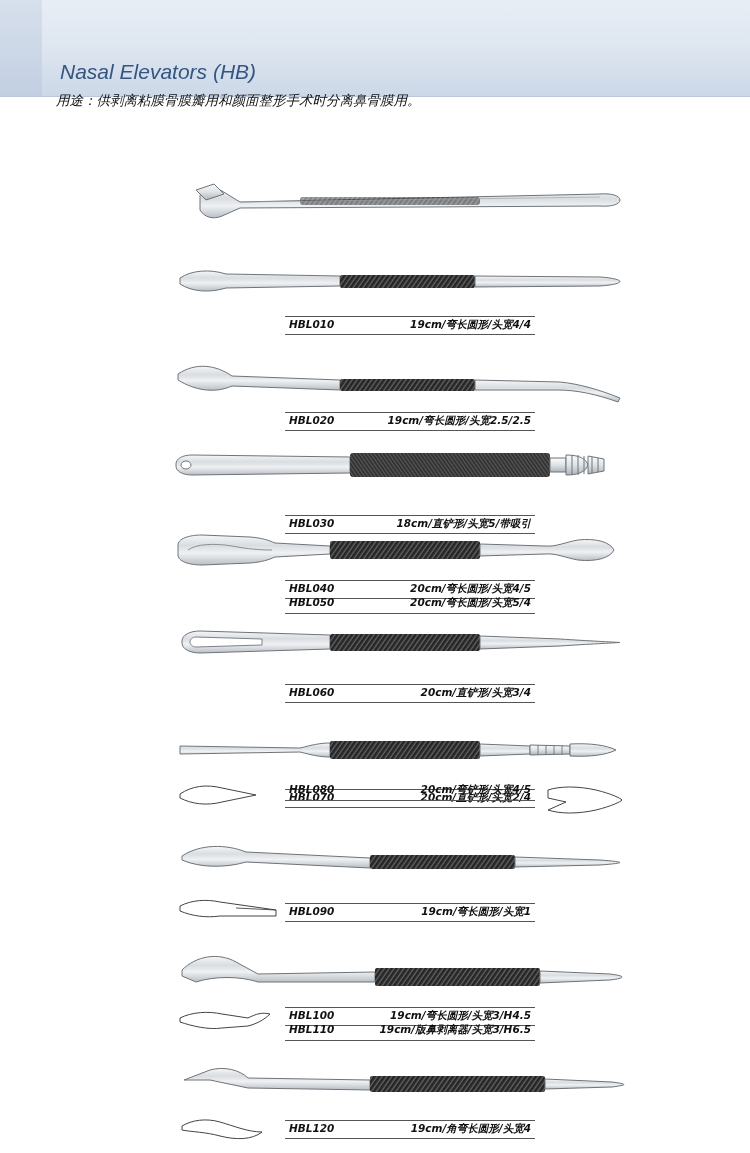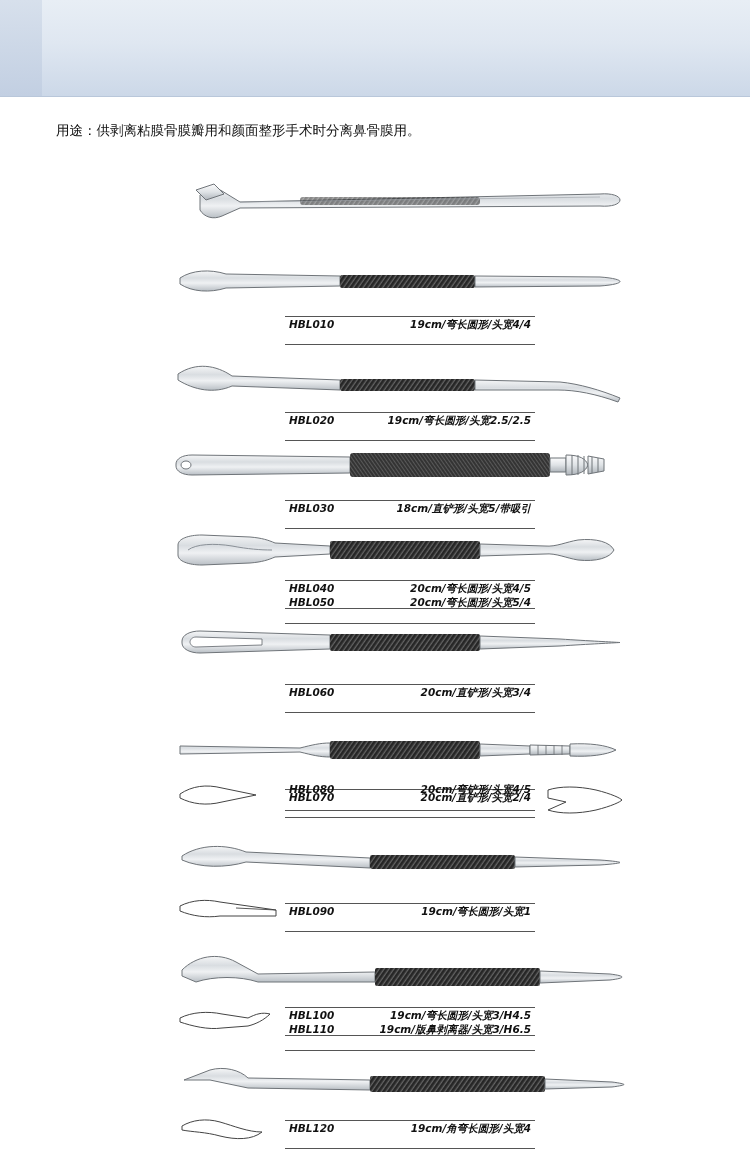--- a/index.html
+++ b/index.html
@@ -32,51 +32,53 @@
     font-family:"Liberation Sans", sans-serif;
     letter-spacing:-1px;
   }
   .title-en{
     position:absolute;left:60px;top:60px;
     font-size:21px;font-style:italic;color:#35557f;
     font-family:"Liberation Sans", sans-serif;
   }
   
   .usage{
-    position:absolute;left:56px;top:122px;
+    position:absolute;left:56px;top:92px;
     font-size:13.5px;color:#111;
     font-family:"DejaVu Sans", sans-serif;
+    font-style:italic;
   }
   
   .plate{position:absolute;left:0;top:150px;width:750px;height:1000px;}
   svg.plate-svg{display:block;}
   
   .spec{
     position:absolute;
     font-family:"DejaVu Sans", sans-serif;
     font-size:10.5px;
     font-style:italic;
     font-weight:bold;
     color:#111;
     border-top:1px solid #555;
     border-bottom:1px solid #555;
     width:250px;
-    height:29px;
+    height:19px;
     line-height:15px;
     box-sizing:border-box;
   }
   .spec .code{position:absolute;left:4px;top:0;}
   .spec .desc{position:absolute;right:4px;top:0;}
   .spec.nb{border-top:none;}
 </style>
 </head>
 <body>
 
 <div class="header">
   <div class="accent"></div>
+  <div class="title-en">Nasal Elevators (HB)</div>
 </div>
 
 <div class="usage">用途：供剥离粘膜骨膜瓣用和颜面整形手术时分离鼻骨膜用。</div>
 
 <div class="plate">
 <svg class="plate-svg" width="750" height="1000" viewBox="0 0 750 1000" xmlns="http://www.w3.org/2000/svg">
   <defs>
     <linearGradient id="steel" x1="0" y1="0" x2="0" y2="1">
       <stop offset="0%" stop-color="#f5f6f7"></stop>
       <stop offset="35%" stop-color="#d9dde1"></stop>
@@ -184,21 +186,21 @@
 <div class="spec" style="left:285px;top:316px;">
   <span class="code">HBL010</span>
   <span class="desc">19cm/弯长圆形/头宽4/4</span>
 </div>
 
 <div class="spec" style="left:285px;top:412px;">
   <span class="code">HBL020</span>
   <span class="desc">19cm/弯长圆形/头宽2.5/2.5</span>
 </div>
 
-<div class="spec" style="left:285px;top:500px;">
+<div class="spec" style="left:285px;top:515px;">
   <span class="code">HBL030</span>
   <span class="desc">18cm/直铲形/头宽5/带吸引</span>
 </div>
 
 <div class="spec" style="left:285px;top:580px;text-align:right;">
   <span class="code">HBL040</span>
   <span class="desc">20cm/弯长圆形/头宽4/5</span>
 </div>
 <div class="spec nb" style="left:285px;top:595px;">
   <span class="code">HBL050</span>

